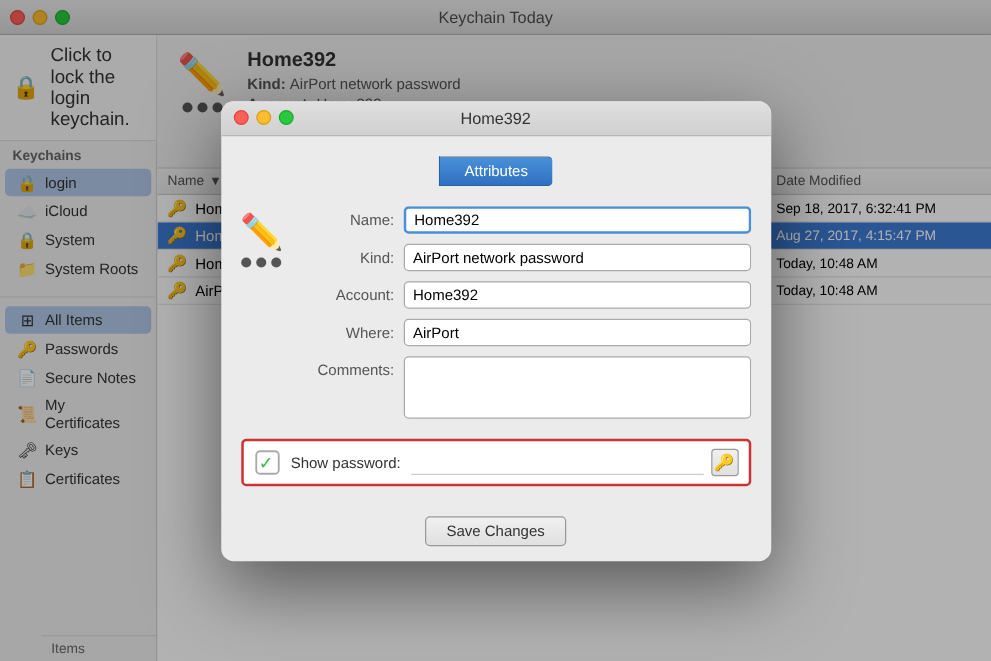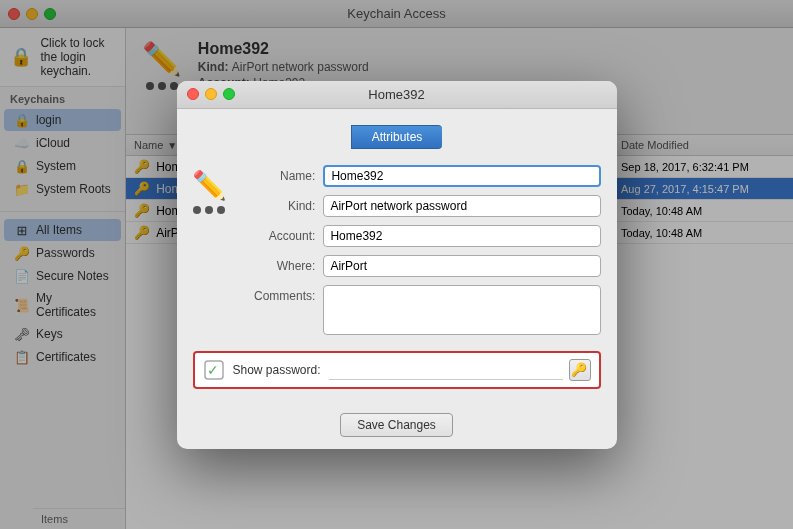--- a/index.html
+++ b/index.html
@@ -362,29 +362,29 @@
   </style>
 </head>
 <body>
 
 <div class="title-bar">
   <div class="traffic-lights">
     <div class="traffic-light tl-close"></div>
     <div class="traffic-light tl-min"></div>
     <div class="traffic-light tl-max"></div>
   </div>
-  <span class="title-bar-title">Keychain Access</span>
+  <span class="title-bar-title">Keychain Today</span>
 </div>
 
 <div class="main-layout">
 
   <div class="sidebar">
     <div class="sidebar-lock">
       <span style="font-size:18px;">🔒</span>
-      <span style="font-size:12px;color:#333;">Click to lock the login keychain.</span>
+      <span style="font-size:15px;color:#333;">Click to lock the login keychain.</span>
     </div>
     <div class="keychains-header">Keychains</div>
     <div id="keychains-list">
         <div class="sidebar-item active">
           <span class="sidebar-icon">🔒</span>
           <span>login</span>
         </div>
         <div class="sidebar-item">
           <span class="sidebar-icon">☁️</span>
           <span>iCloud</span>

